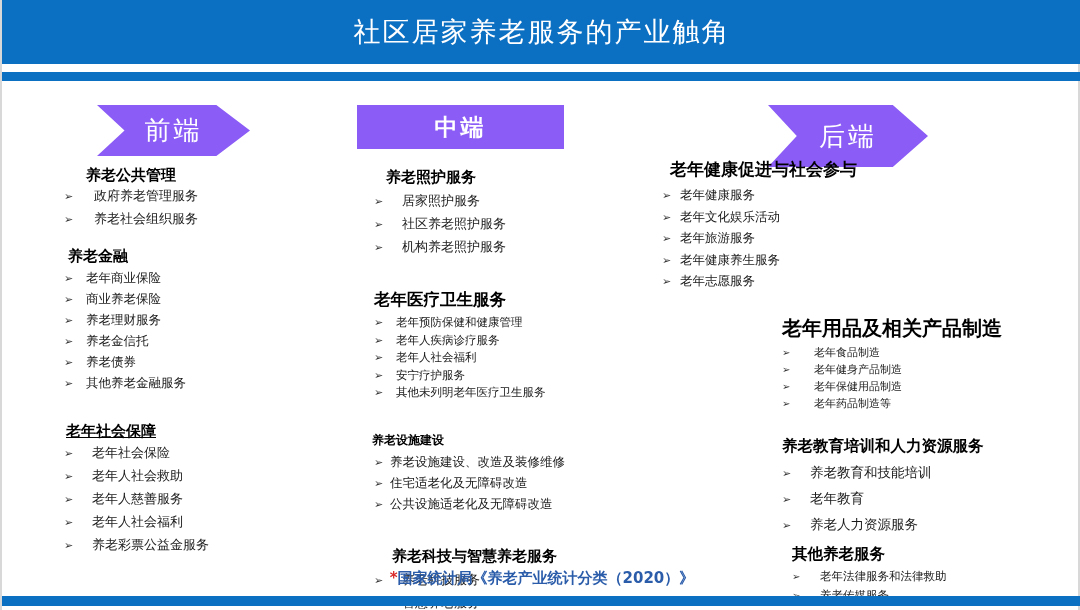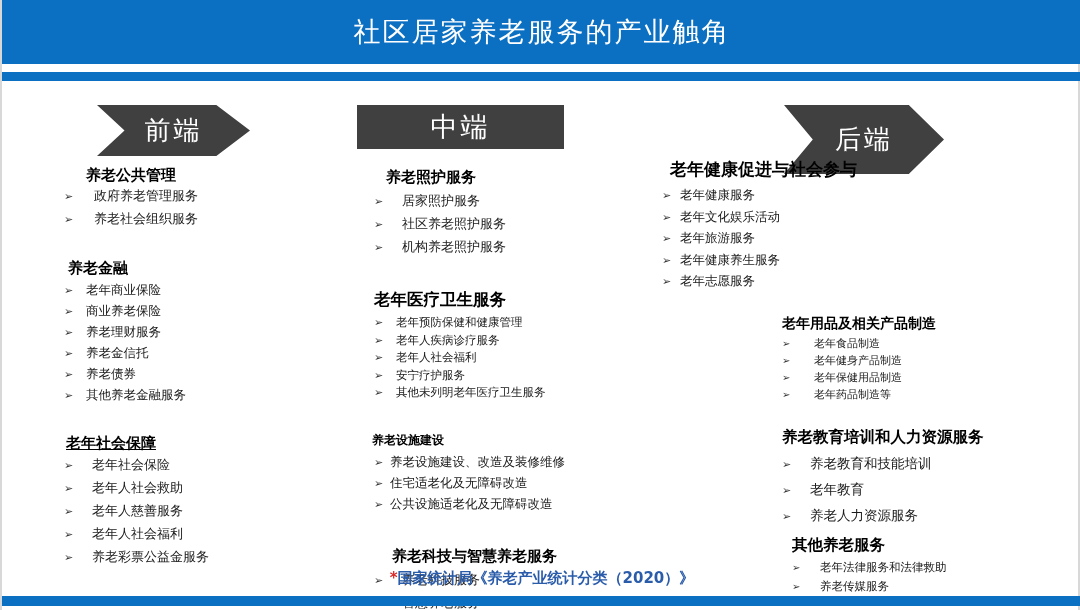--- a/index.html
+++ b/index.html
@@ -35,36 +35,36 @@
     background:#0b6fc2;
   }
   .footer-rule {
     position:absolute; left:0; bottom:4px; width:1080px; height:10px;
     background:#0b6fc2;
   }
 
   
   .chev {
     position:absolute;
-    background:#404040;
+    background:#8b5cf6;
     display:flex; align-items:center; justify-content:center;
   }
   .chev.arrow {
     clip-path: polygon(0% 0%, 78% 0%, 100% 50%, 78% 100%, 0% 100%, 18% 50%);
   }
   .chev-label {
     color:#ffffff;
     font-size:26px;
     letter-spacing:3px;
     white-space:nowrap;
   }
   #banner-front { left:95px;  top:105px; width:153px; height:51px; }
   #banner-mid   { left:355px; top:105px; width:207px; height:44px; }
-  #banner-back  { left:782px; top:105px; width:160px; height:69px;text-align:right; }
-  #banner-mid .chev-label { font-size:27px; }
+  #banner-back  { left:766px; top:105px; width:160px; height:62px;text-align:right; }
+  #banner-mid .chev-label { font-size:23px;font-weight:bold; }
 
   
   .col { position:absolute; }
   #col-1 { left:62px;  top:166px; width:250px; }
   #col-2 { left:372px; top:168px; width:290px; }
   #col-3 { left:660px; top:158px; width:350px; }
 
   .group { margin-bottom:6px; }
   .group-title {
     font-weight:bold;
@@ -85,21 +85,21 @@
     flex:0 0 auto;
   }
 
   
   #col-1 .group-title { font-size:15px; }
   #col-1 ul.items li { font-size:12.5px; line-height:20px; }
   #col-1 .bullet { width:22px; font-size:11px; }
   #col-1 .g-0 .group-title { margin-left:22px; }
   #col-1 .g-0 ul.items li { font-size:13px; line-height:22px; }
   #col-1 .g-0 .bullet { width:30px; }
-  #col-1 .g-0 { margin-bottom:28px; }
+  #col-1 .g-0 { margin-bottom:16px; }
   #col-1 .g-1 { margin-bottom:28px; }
   #col-1 .g-1 .group-title { margin-left:4px; margin-bottom:2px; }
   #col-1 .g-2 .group-title { margin-left:2px; margin-bottom:1px;text-decoration:underline; }
   #col-1 .g-2 ul.items li { font-size:13px; line-height:22px; }
   #col-1 .g-2 .bullet { width:28px; }
 
   
   #col-2 .group-title { font-size:15px; }
   #col-2 ul.items li { font-size:12.5px; line-height:19px; }
   #col-2 .bullet { width:28px; font-size:11px; }
@@ -119,21 +119,21 @@
 
   
   #col-3 .group-title { font-size:16px; }
   #col-3 ul.items li { font-size:12.5px; line-height:20px; }
   #col-3 .bullet { width:20px; font-size:11px; }
   #col-3 .g-0 { margin-bottom:22px; }
   #col-3 .g-0 .group-title { font-size:17px; margin-left:8px; margin-bottom:4px; }
   #col-3 .g-0 .bullet { width:18px; }
   #col-3 .g-0 ul.items li { font-size:12.5px; line-height:20.5px; }
   #col-3 .g-1 { margin-bottom:24px; padding-left:120px; }
-  #col-3 .g-1 .group-title { font-size:14px; margin-left:0; margin-bottom:2px; }
+  #col-3 .g-1 .group-title { font-size:20px; margin-left:0; margin-bottom:2px; }
   #col-3 .g-1 .bullet { width:32px; font-size:10px; }
   #col-3 .g-1 ul.items li { font-size:11px; line-height:17px; }
   #col-3 .g-2 { padding-left:120px; }
   #col-3 .g-2 .group-title { font-size:15.5px; margin-bottom:3px; }
   #col-3 .g-2 .bullet { width:28px; }
   #col-3 .g-2 ul.items li { font-size:13.5px; line-height:24px; }
   #col-3 .g-3 { padding-left:130px; }
   #col-3 .g-3 .group-title { font-size:15.5px; margin-bottom:2px; }
   #col-3 .g-3 .bullet { width:28px; font-size:10px; }
   #col-3 .g-3 ul.items li { font-size:11.5px; line-height:18px; }

